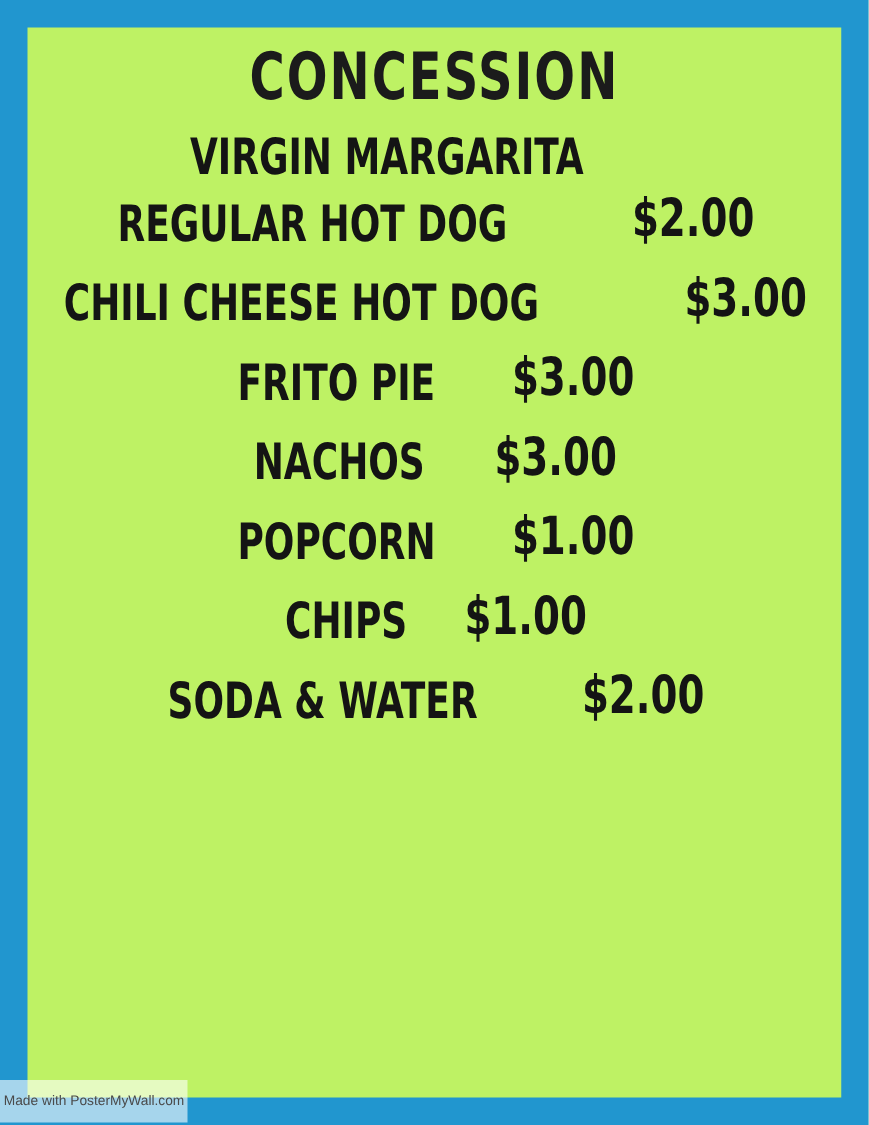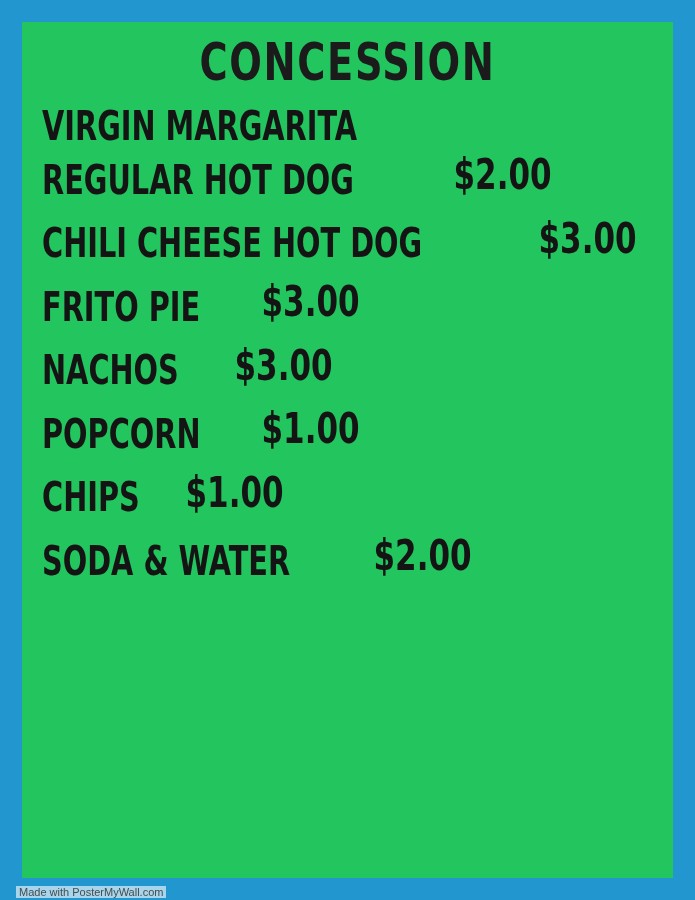--- a/index.html
+++ b/index.html
@@ -16,21 +16,21 @@
     width: 695px;
     height: 900px;
     background: #2196cf;
   }
   #inner {
     position: absolute;
     left: 22px;
     top: 22px;
     right: 22px;
     bottom: 22px;
-    background: #22c55e;
+    background: #bef264;
     overflow: hidden;
   }
   
   .title-wrap {
     padding-top: 14px;
     text-align: center;
   }
   .concession {
     font-family: "DejaVu Sans Condensed", "Liberation Sans Narrow", "Liberation Sans", sans-serif;
     font-weight: 700;
@@ -58,21 +58,21 @@
     transform: scaleX(1.0);
   }
   
   .items {
     margin-top: 18px;
     padding: 0 18px 0 20px;
   }
   .row {
     display: flex;
     align-items: flex-end;
-    justify-content: flex-start;
+    justify-content: center;
     margin-bottom: 14px;
   }
   .item-name {
     font-family: "DejaVu Sans Condensed", "Liberation Sans Narrow", "Liberation Sans", sans-serif;
     font-weight: 700;
     font-size: 40px;
     line-height: 1;
     color: #141414;
     transform: scaleX(0.80);
     transform-origin: left bottom;
@@ -88,27 +88,27 @@
     line-height: 1.18;
     color: #141414;
     transform: scaleX(0.82);
     transform-origin: right bottom;
     white-space: nowrap;
   }
   .row.first .item-name { font-size: 40px; }
   .row.first { margin-bottom: 4px; align-items: flex-start; }
   .footer-credit {
     position: absolute;
-    left: 16px;
+    left: 0;
     bottom: 2px;
     font-family: "Liberation Sans", sans-serif;
     font-size: 11px;
     color: #4a4a4a;
     background: rgba(255,255,255,0.6);
-    padding: 0 3px;
+    padding: 11px 3px;
   }
 </style>
 </head>
 <body>
 
 <div id="poster">
   <div id="inner">
 
     <div class="title-wrap">
       <div class="concession">CONCESSION</div>

